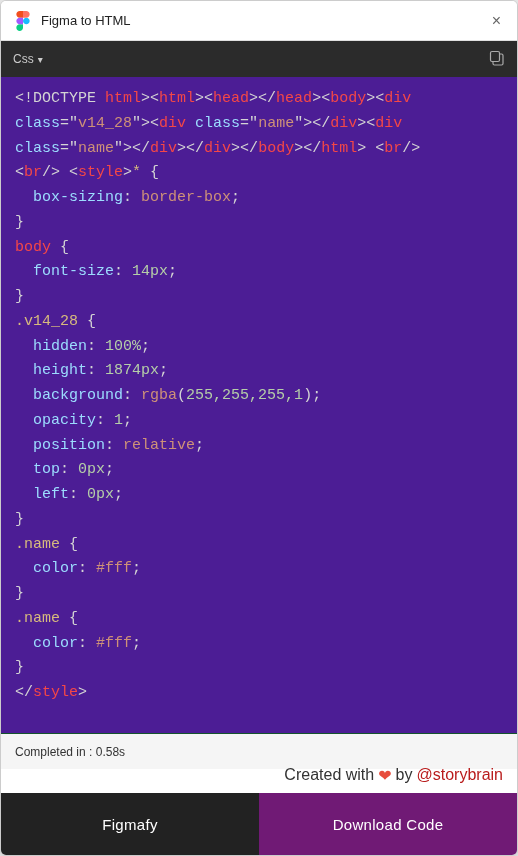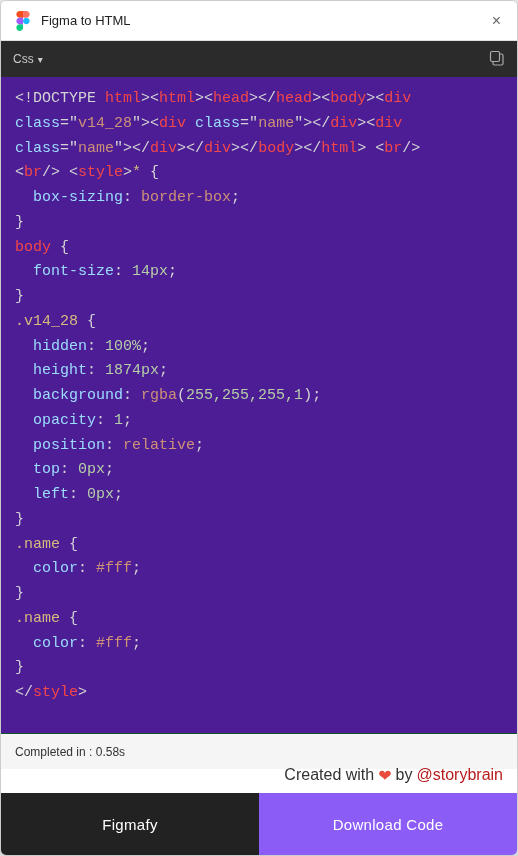--- a/index.html
+++ b/index.html
@@ -141,21 +141,21 @@
       background: #222;
       color: #fff;
       border: none;
       font-size: 15px;
       font-weight: 500;
       cursor: pointer;
       letter-spacing: 0.3px;
     }
     .btn-download {
       flex: 1;
-      background: #8b5cf6;
+      background: #701a75;
       color: #fff;
       border: none;
       font-size: 15px;
       font-weight: 500;
       cursor: pointer;
       letter-spacing: 0.3px;
     }
   </style>
 </head>
 <body>

